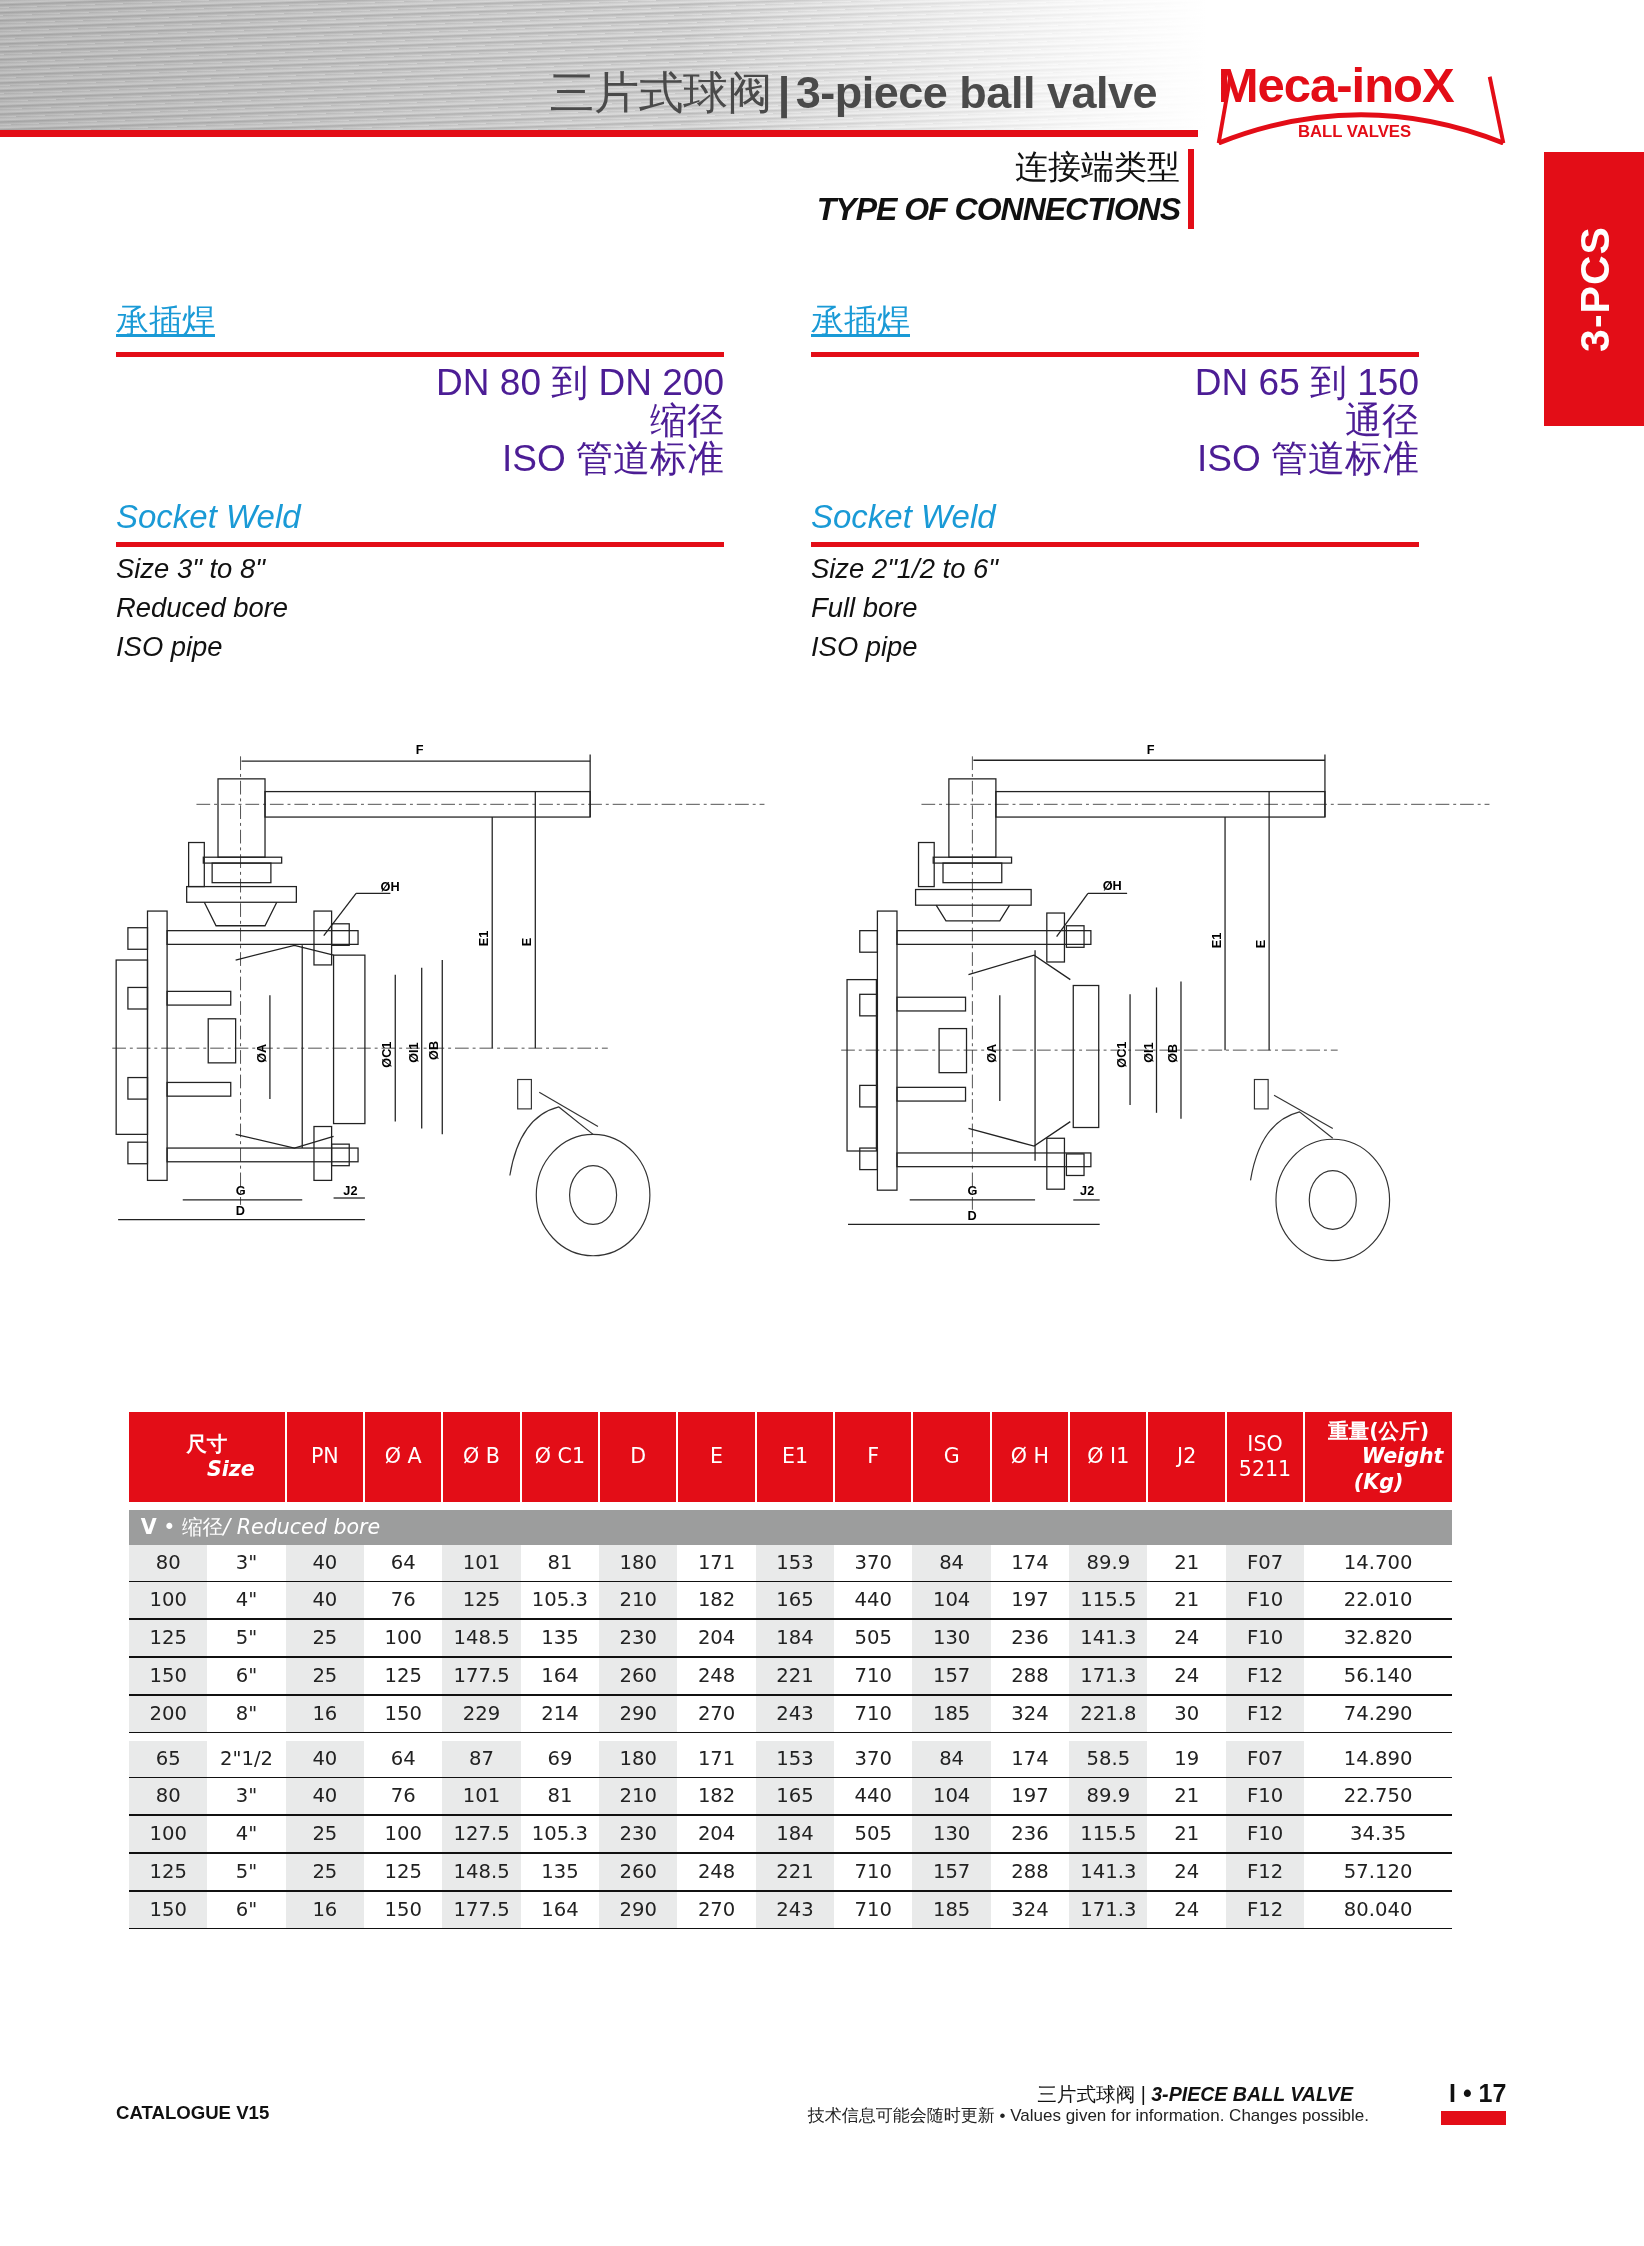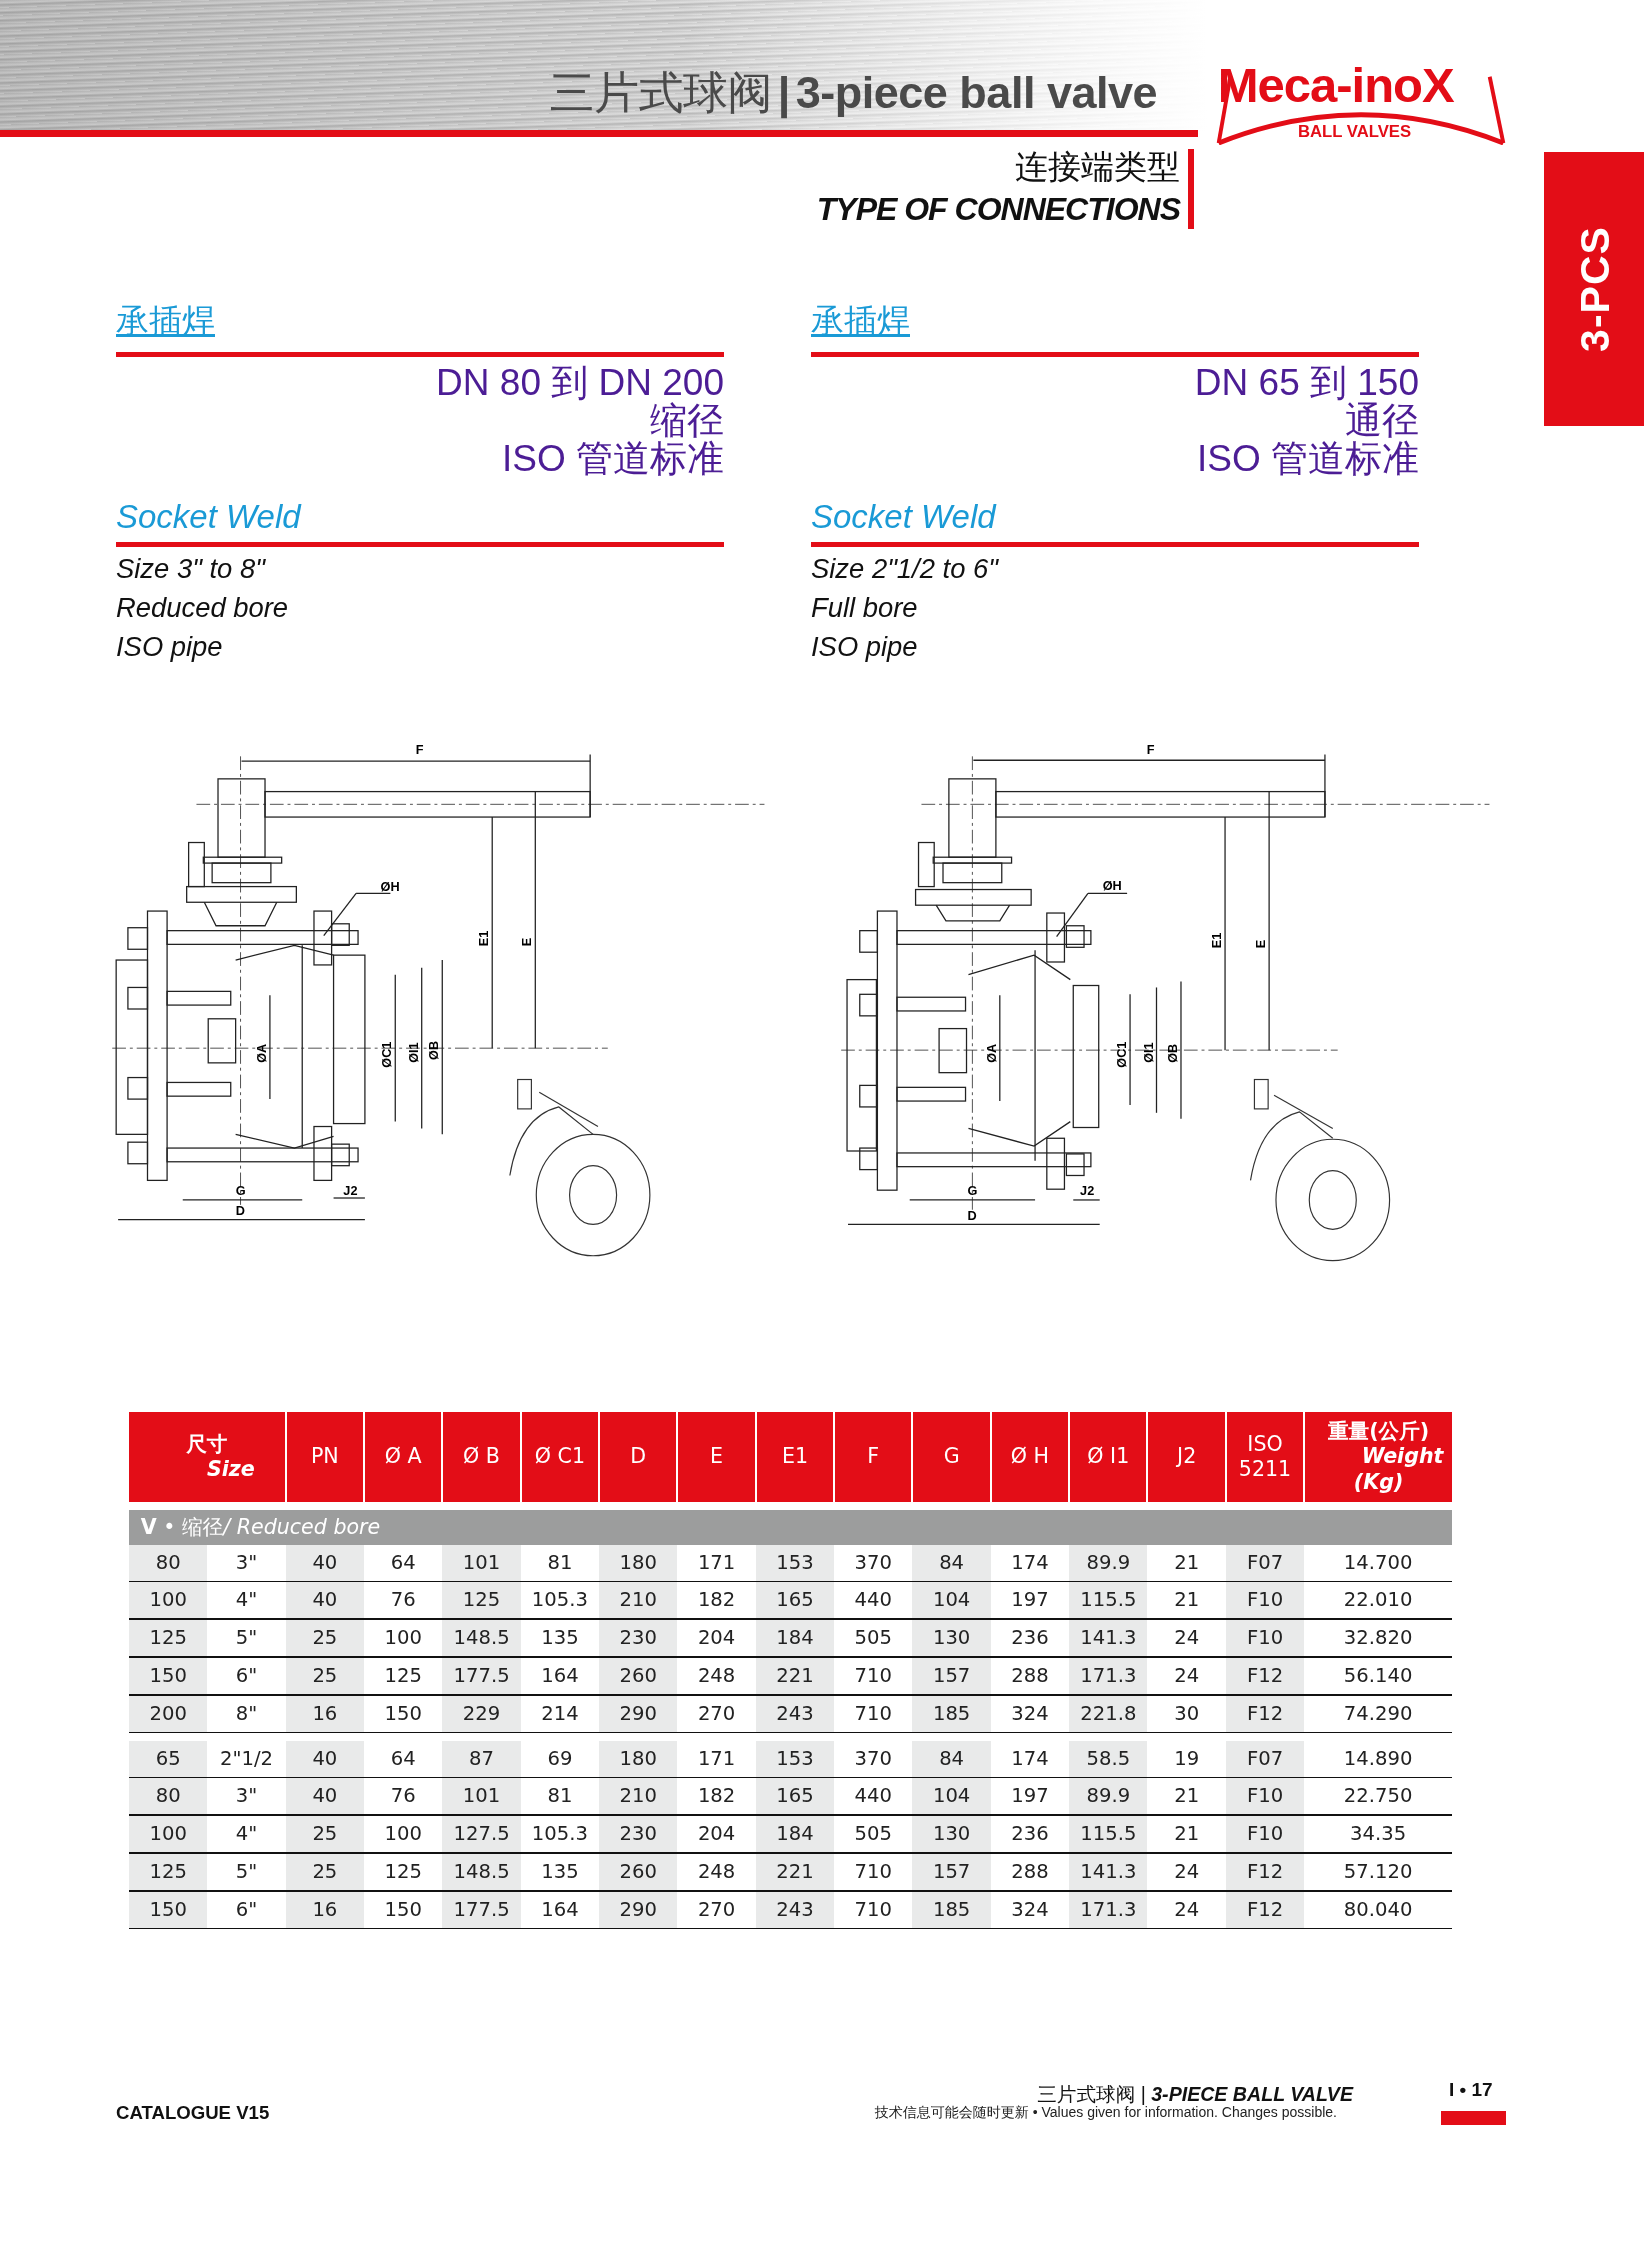--- a/index.html
+++ b/index.html
@@ -53,22 +53,22 @@
   .tbl .group .g1 { font-weight:bold; }
   .tbl .group .g3 { font-style:italic; }
   .tbl td.c { font-size:19.6px; text-align:center; height:36px; padding:0; color:#222; border-bottom:1.5px solid #111; }
   .tbl td.alt { background:#e9eaea; }
   .tbl tr.thick td.c { border-bottom:2.9px solid #111; }
 
   
   .foot-cat { left:116px; top:2102px; font-size:18.6px; font-weight:bold; }
   .foot-title { right:292px; top:2081px; font-size:19.6px; white-space:nowrap; }
   .foot-title .en { font-weight:bold; font-style:italic; }
-  .foot-note { right:308px; top:2104px; font-size:14px; color:#222; white-space:nowrap; }
-  .foot-page { left:1449px; top:2079px; font-size:19px; font-weight:bold; white-space:nowrap; }
+  .foot-note { right:276px; top:2104px; font-size:17px; color:#222; white-space:nowrap; }
+  .foot-page { left:1449px; top:2079px; font-size:25px; font-weight:bold; white-space:nowrap; }
   .foot-red { left:1441px; top:2111px; width:65px; height:13.7px; background:#e30d17; }
 </style>
 </head>
 <body>
 
 <div class="abs header-band"></div>
 <div class="abs header-fade"></div>
 <div class="abs header-redline"></div>
 <div class="abs header-title">
   <span>三片式球阀</span><span style="margin:0 5.9px;font-weight:bold;">|</span><span class="en">3-piece ball valve</span>

